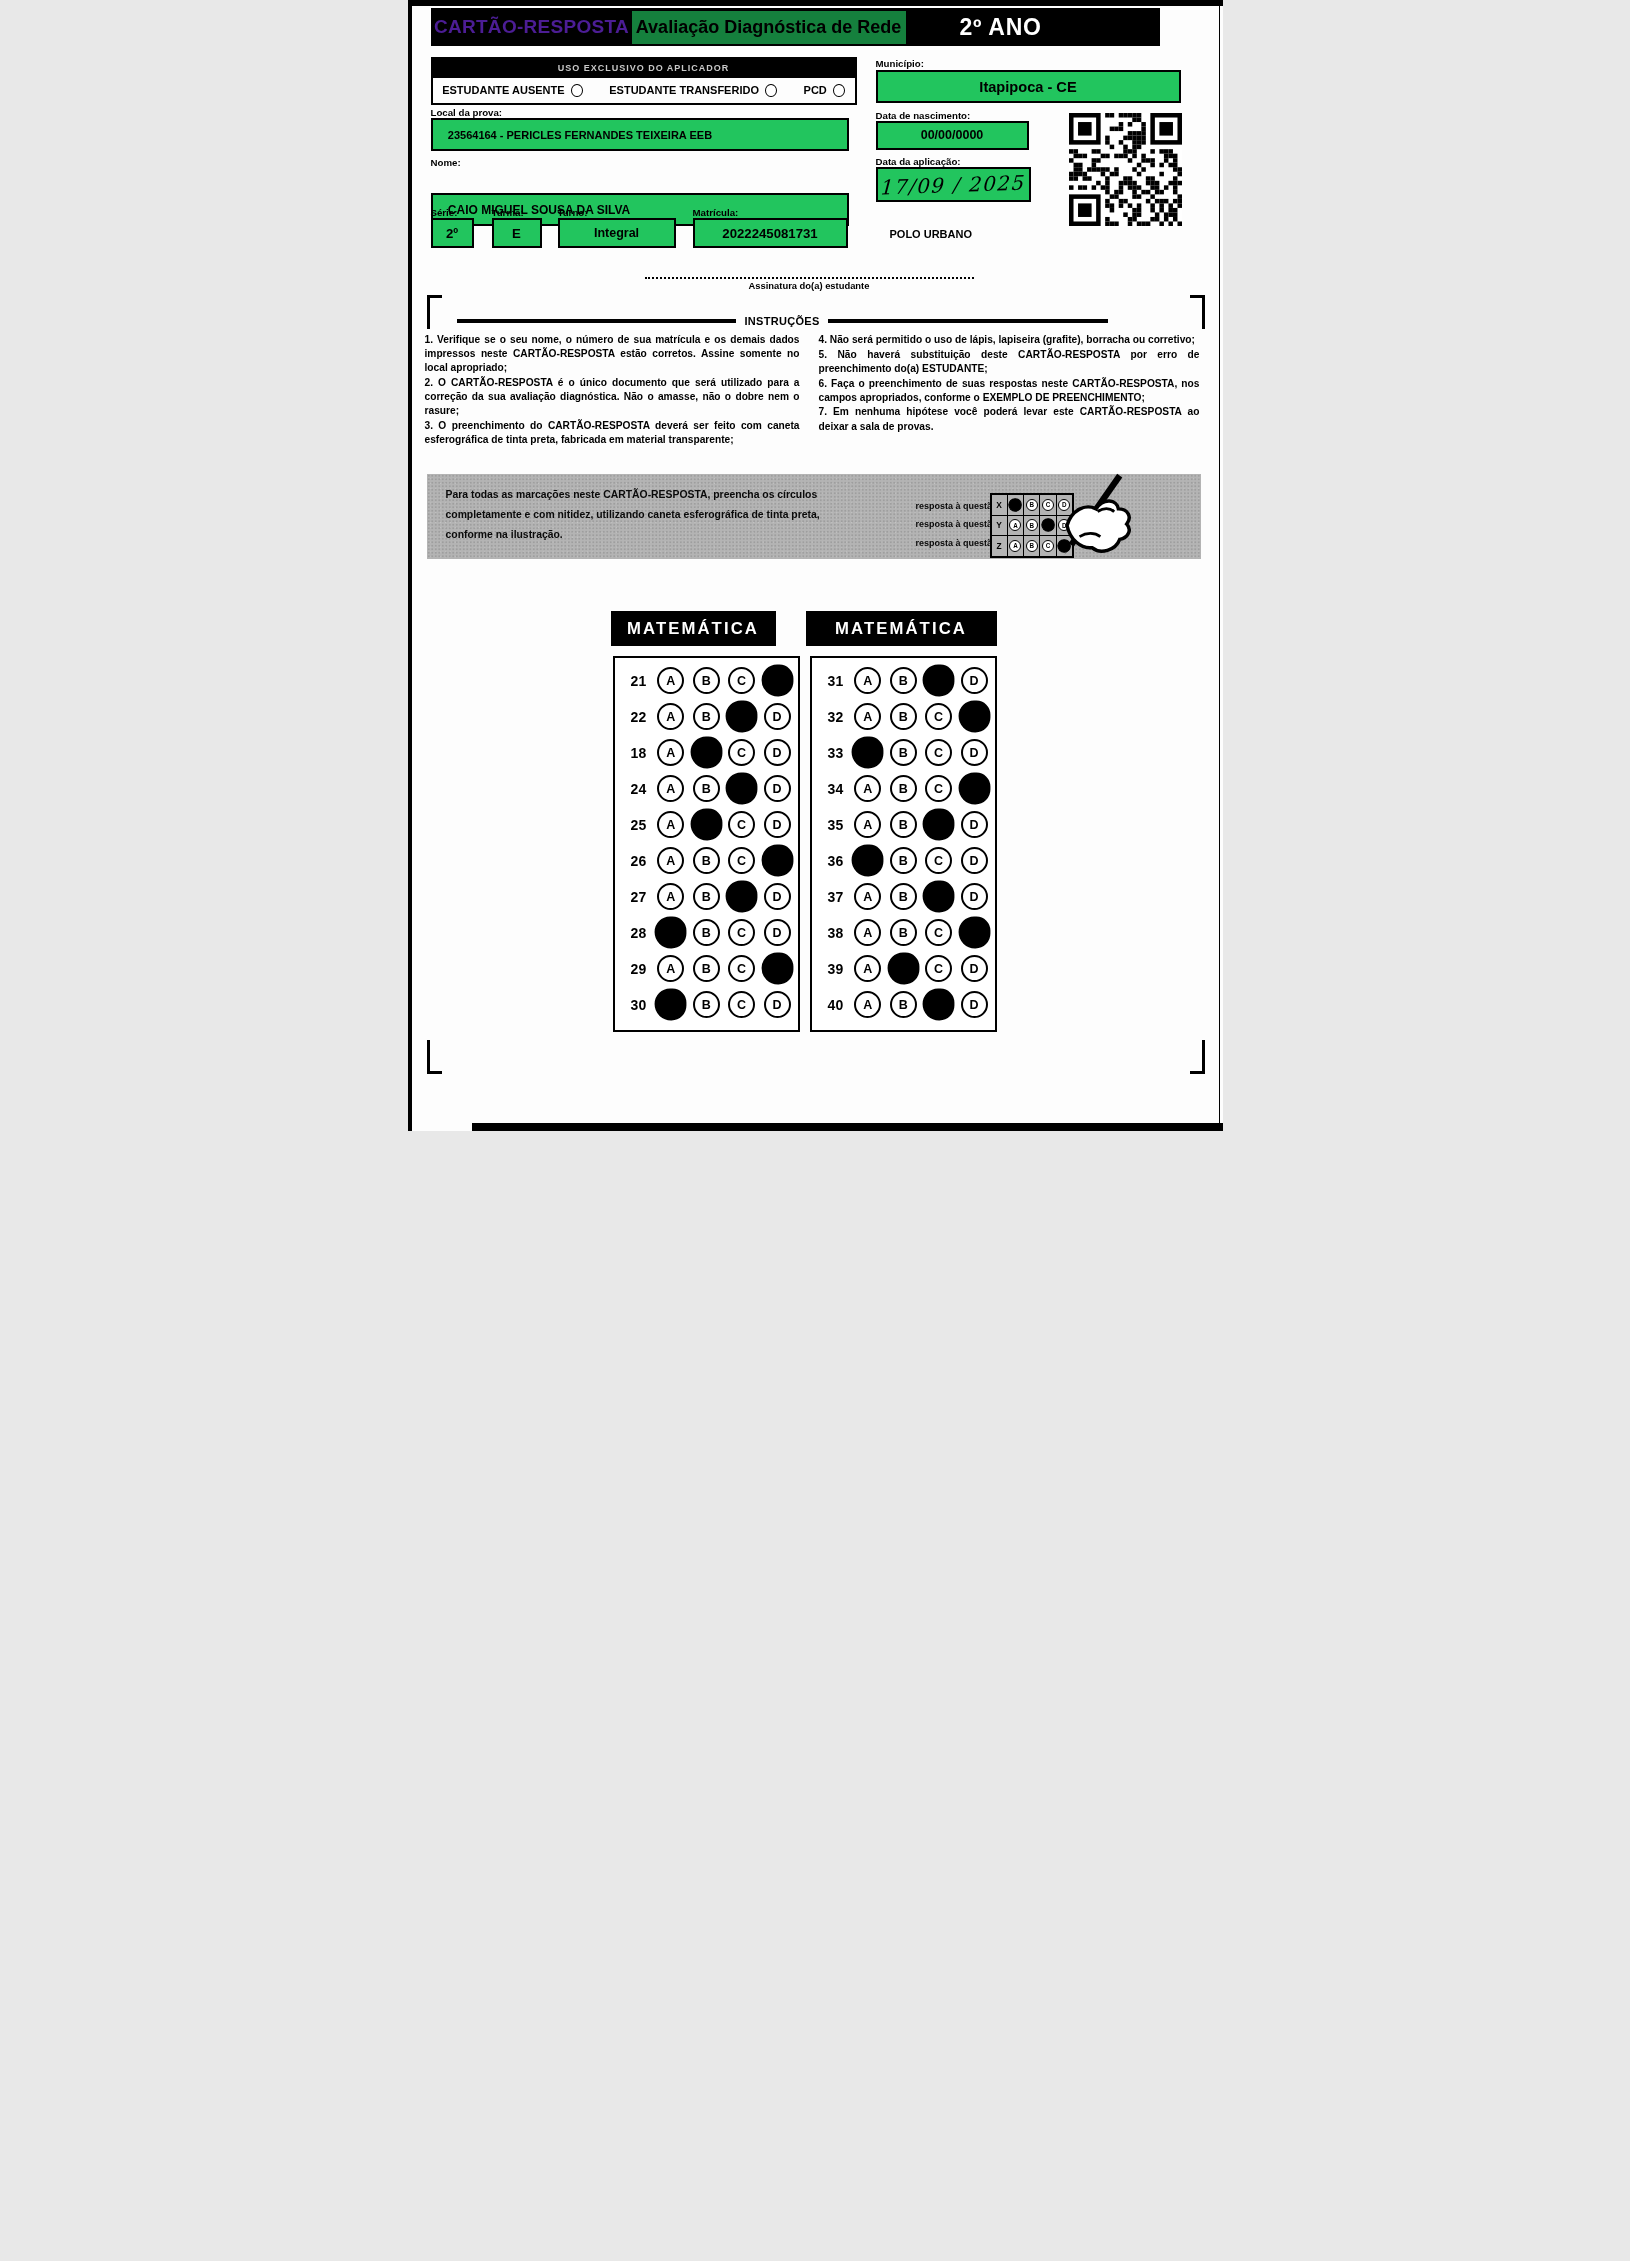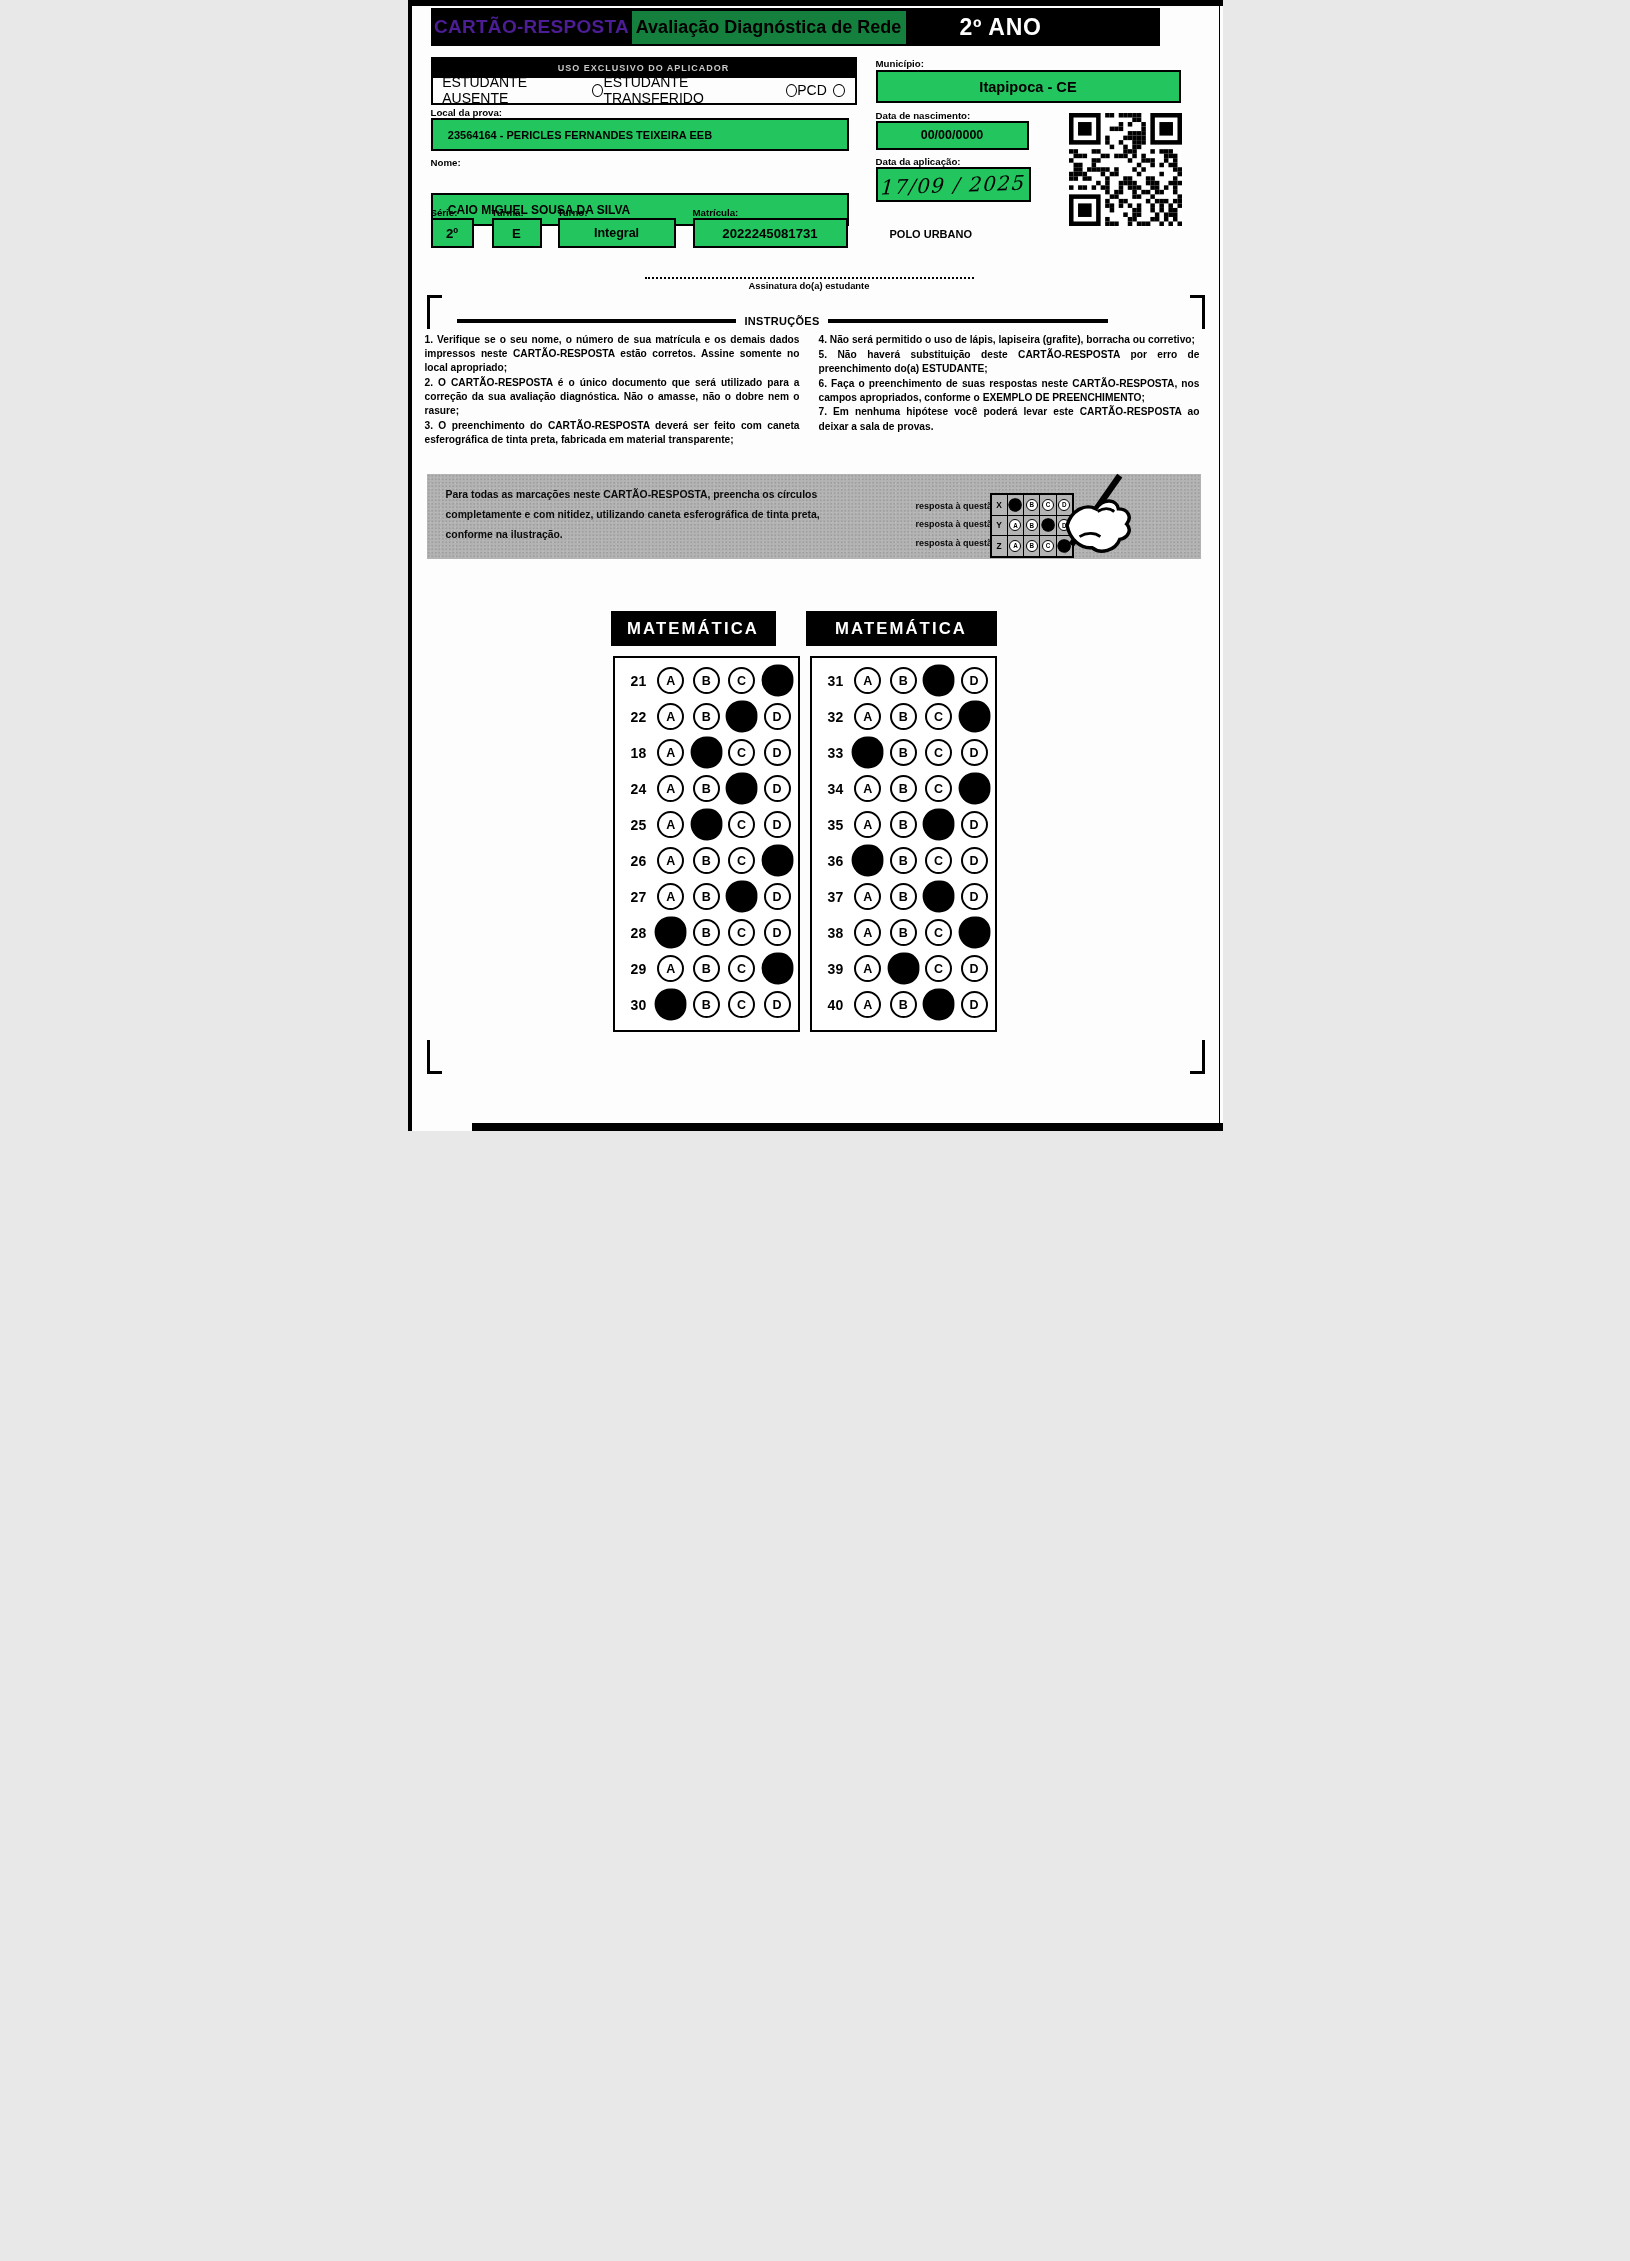--- a/index.html
+++ b/index.html
@@ -17,21 +17,21 @@
             font-size:19px;display:flex;align-items:center;justify-content:center;letter-spacing:0.3px;}
   .hdr-white{left:224px;top:11px;width:274px;height:33px;background:#15803d;display:flex;
              align-items:center;justify-content:center;font-weight:bold;font-size:18px;}
   .hdr-grade{left:498px;top:8.4px;width:254px;height:38px;color:#fff;font-weight:bold;font-size:23px;
              display:flex;align-items:center;justify-content:flex-start;padding-left:54px;box-sizing:border-box;letter-spacing:0.7px;}
   
   .apl-bar{left:23px;top:57px;width:426px;height:21px;background:#000;color:#c9c9c9;
            display:flex;align-items:center;justify-content:center;font-weight:bold;font-size:9px;letter-spacing:1px;}
   .apl-row{left:23px;top:78px;width:426px;height:26.5px;border:2.1px solid #000;border-top:none;box-sizing:border-box;
            display:flex;align-items:center;justify-content:space-between;padding:0 9.7px;}
-  .apl-item{display:flex;align-items:center;gap:6.3px;font-weight:normal;font-size:14px;}
+  .apl-item{display:flex;align-items:center;gap:6.3px;font-weight:bold;font-size:11px;}
   .circle-box{width:9.7px;height:11px;border:1.4px solid #000;border-radius:50%;background:#fff;}
   .field-label{font-weight:bold;font-size:9.7px;}
   .fbox{border:2.1px solid #000;box-sizing:border-box;background:#22c55e;display:flex;align-items:center;}
   .fval{font-weight:bold;}
   
   .sig-line{left:237px;top:267px;width:329px;height:9.7px;border-bottom:2.1px dotted #000;}
   .sig-label{left:237px;top:280px;width:329px;text-align:center;font-weight:bold;font-size:9.4px;}
   
   .mark{width:12px;height:31px;}
   .mark.tl{border-left:3.5px solid #000;border-top:3.5px solid #000;}

